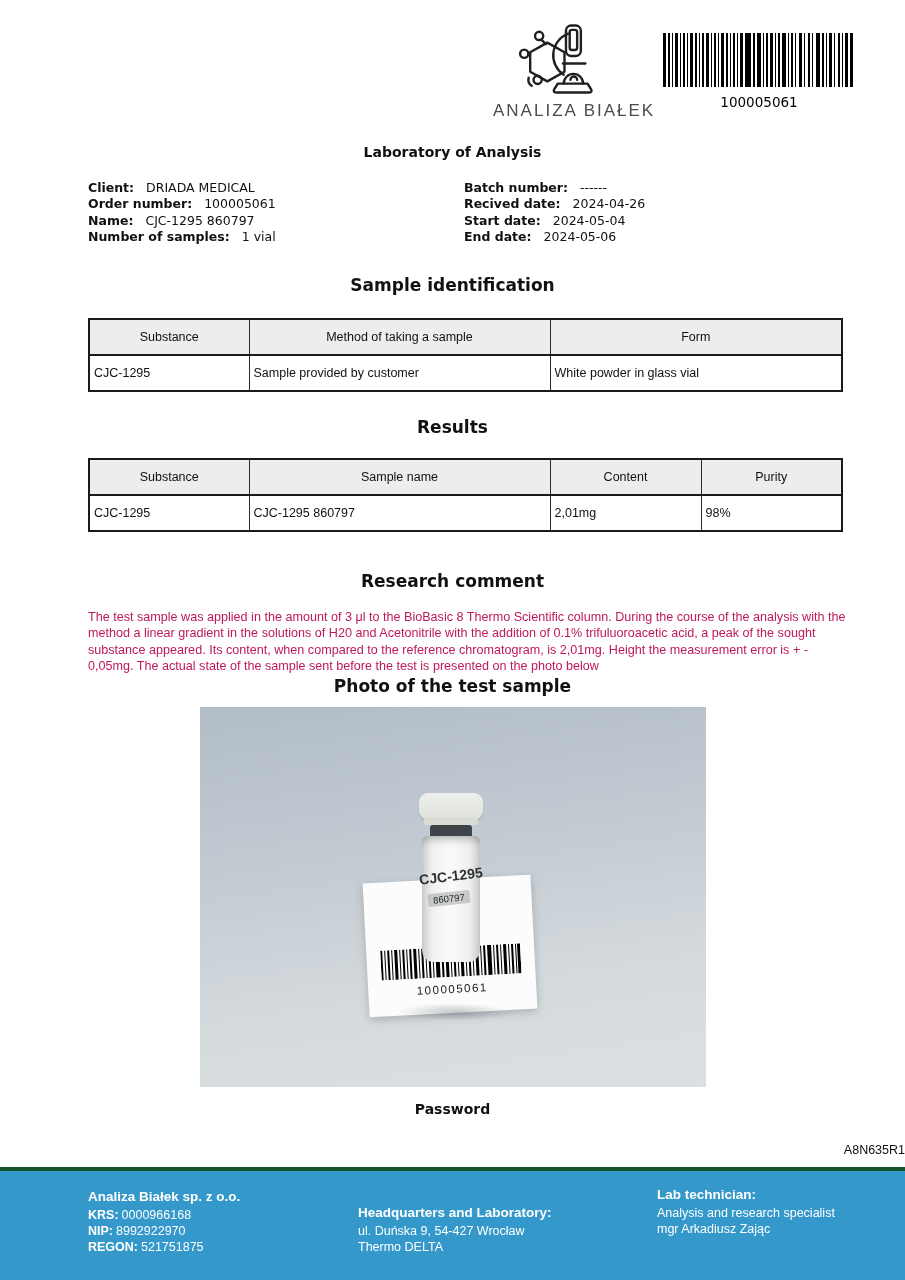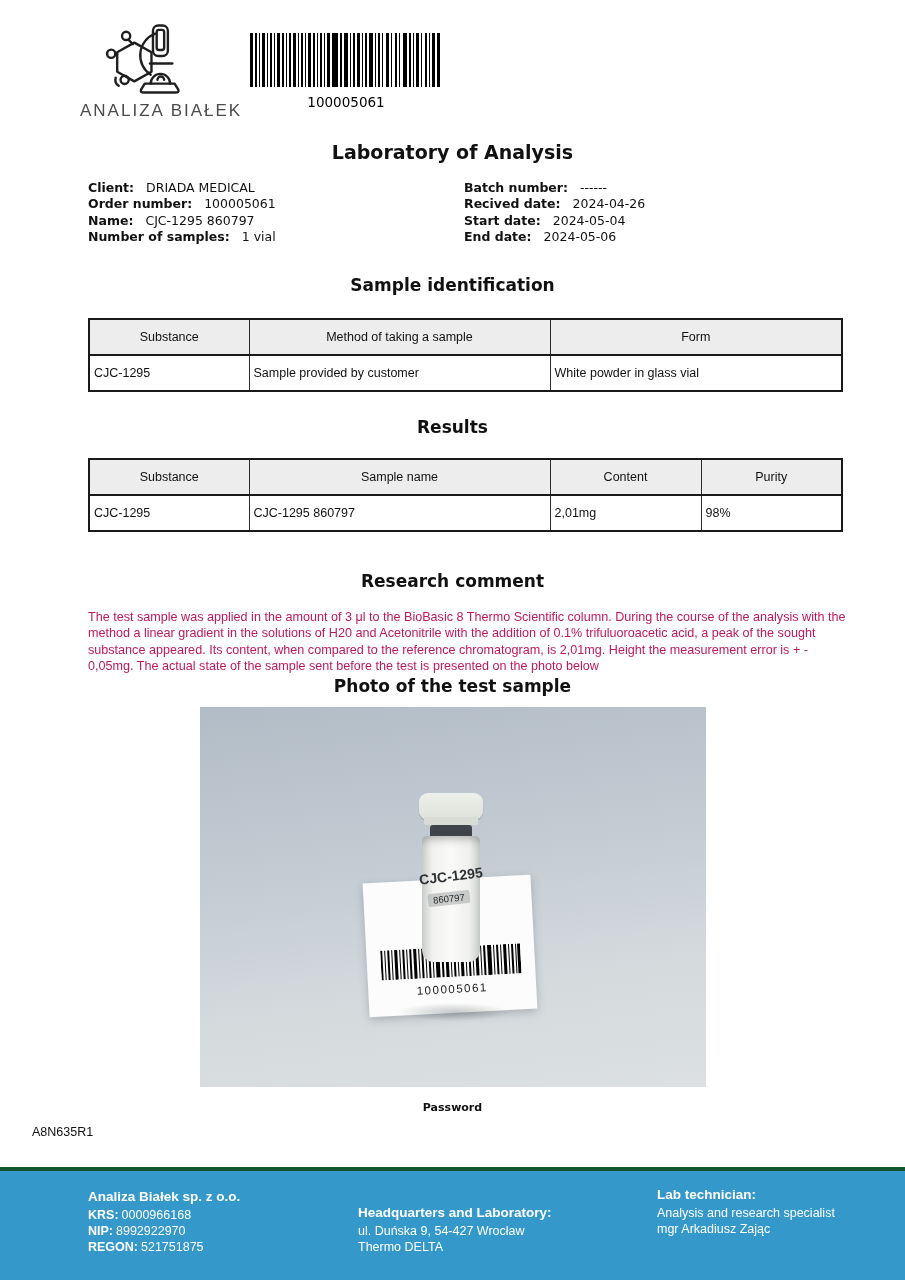--- a/index.html
+++ b/index.html
@@ -1,26 +1,26 @@
 <!DOCTYPE html>
 <html><head>
 <meta charset="utf-8">
 <style>
   html,body{margin:0;padding:0;background:#fff;}
   body{width:905px;height:1280px;position:relative;font-family:"DejaVu Sans",sans-serif;color:#111;overflow:hidden;}
 
   
-  .header{display:flex;justify-content:flex-start;box-sizing:border-box;height:118px;padding:20px 50px 0 80px;}
+  .header{display:flex;justify-content:flex-end;box-sizing:border-box;height:118px;padding:20px 50px 0 80px;}
   .logo{width:170px;}
   .logo svg{display:block;margin-left:26px;}
   .logo-text{font-family:"Liberation Sans",sans-serif;font-size:17px;letter-spacing:2px;color:#4c4c4c;margin-top:3px;white-space:nowrap;}
   .barcode-block{width:192px;text-align:center;margin-top:13px;}
   .barcode-num{font-size:13.5px;margin-top:3px;color:#000;}
 
-  h1{font-size:19px;text-align:center;margin:22px 0 0;line-height:24px;font-weight:bold;}
+  h1{font-size:14px;text-align:center;margin:22px 0 0;line-height:24px;font-weight:bold;}
   h2{font-size:17px;text-align:center;margin:0;line-height:22px;font-weight:bold;}
 
   .info-row{display:flex;margin:16px 0 0 88px;font-size:12.5px;line-height:16.4px;}
   .info-left{width:376px;}
   .info-line .lbl{font-weight:bold;}
   .info-line .val{margin-left:12px;}
 
   .h-sample{margin-top:28px;}
   .h-results{margin-top:24px;}
   .h-comment{margin-top:38px;}
@@ -48,22 +48,22 @@
   .stopper{width:42px;height:14px;margin:0 auto;background:#3f444a;border-radius:3px;}
   .vial-body{width:58px;height:126px;margin:-3px auto 0;position:relative;border-radius:5px 5px 12px 12px;
         background:linear-gradient(90deg,#c9cdca,#f1f2f0 18%,#fafaf9 50%,#eff0ee 82%,#c6cac7);
         box-shadow:inset 0 10px 8px -7px rgba(90,95,100,.45);}
   .vial-label{position:absolute;left:-3px;top:32px;transform:rotate(-7deg);white-space:nowrap;
         font-family:"Liberation Sans",sans-serif;font-weight:bold;font-size:14px;color:#2e3134;}
   .vial-batch{position:absolute;left:6px;top:56px;transform:rotate(-6deg);
         font-family:"Liberation Sans",sans-serif;font-size:9.5px;color:#1f2223;
         background:rgba(148,154,154,.45);padding:1px 5px;border-radius:2px;}
 
-  .password-heading{text-align:center;font-size:11px;font-weight:bold;margin-top:14px;}
-  .password-value{text-align:left;font-size:12.5px;margin-top:11px;font-family:"Liberation Sans",sans-serif;padding-left:32px;}
+  .password-heading{text-align:center;font-size:14px;font-weight:bold;margin-top:14px;}
+  .password-value{text-align:right;font-size:12.5px;margin-top:26px;font-family:"Liberation Sans",sans-serif;}
 
   .footer{position:absolute;left:0;right:0;bottom:0;height:113px;box-sizing:border-box;
           background:#3498cb;border-top:4px solid #14532d;color:#fff;
           font-family:"Liberation Sans",sans-serif;display:flex;}
   .f-col1{margin-left:88px;width:270px;padding-top:17px;}
   .f-col2{width:299px;padding-top:33px;}
   .f-col3{padding-top:15px;}
   .f-company,.f-head{font-weight:bold;font-size:13.5px;line-height:17px;margin-bottom:2px;}
   .f-item,.f-line{font-size:12.5px;line-height:16px;}
   .f-item .lbl{font-weight:bold;}

